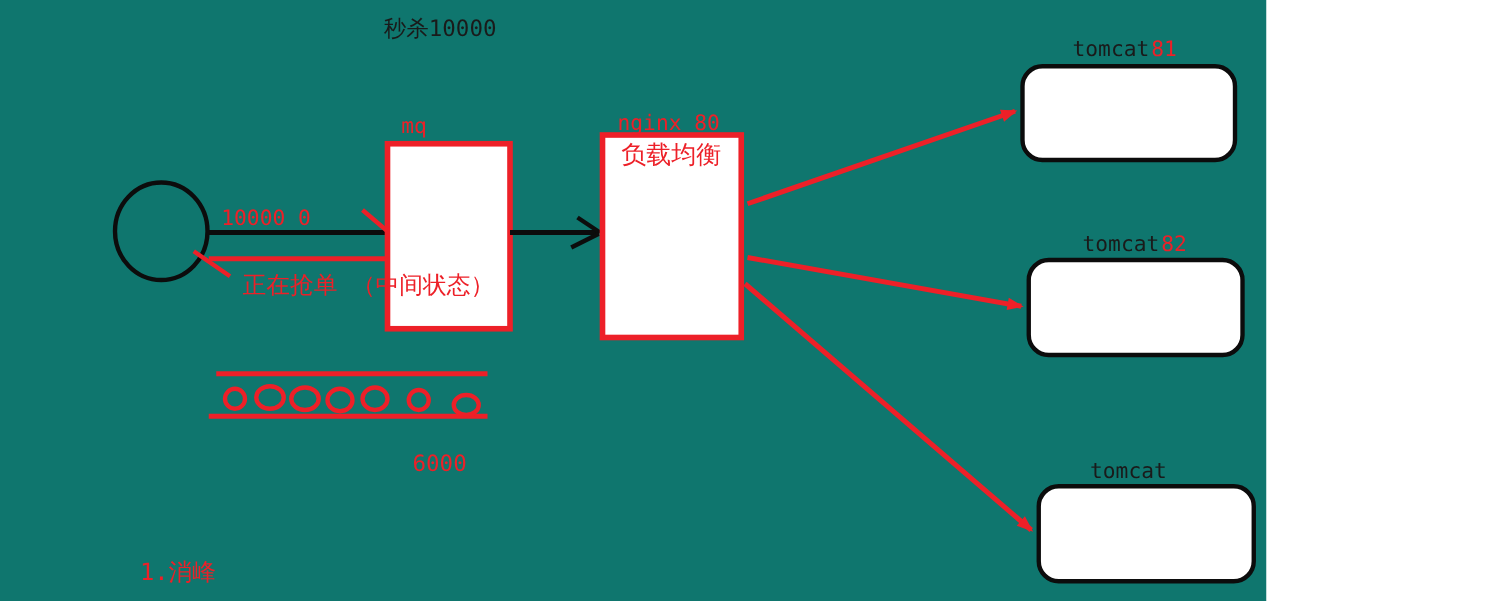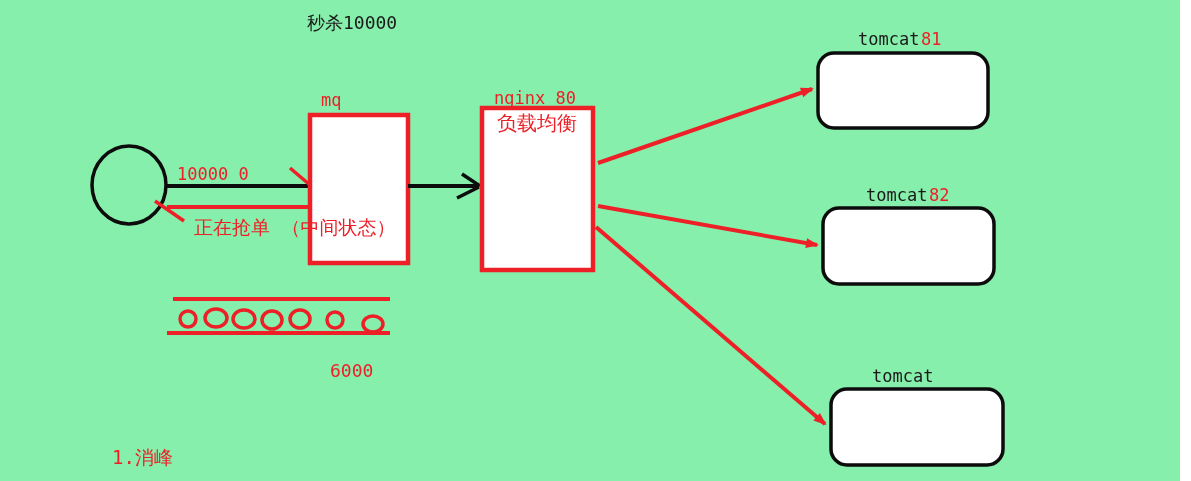--- a/index.html
+++ b/index.html
@@ -1,19 +1,19 @@
 <!DOCTYPE html>
 <html><head>
 <meta charset="utf-8">
 <style>
   html,body{margin:0;padding:0;background:#fff;}
   .canvas{
     position:relative;
-    width:1180px;height:481px;
-    background:#86efac;
+    width:1013px;height:481px;
+    background:#0f766e;
     font-family:"DejaVu Sans Mono","Liberation Mono",monospace;
     overflow:hidden;
   }
   svg{display:block}
   text{font-family:"DejaVu Sans Mono","Liberation Mono",monospace;}
   .t-black{fill:#1a1a1a;}
   .t-red{fill:#ed2028;}
   .s-red{stroke:#ed2028;fill:none;}
   .s-black{stroke:#0c0c0c;fill:none;}
   .box-red{stroke:#ed2028;fill:#ffffff;}

